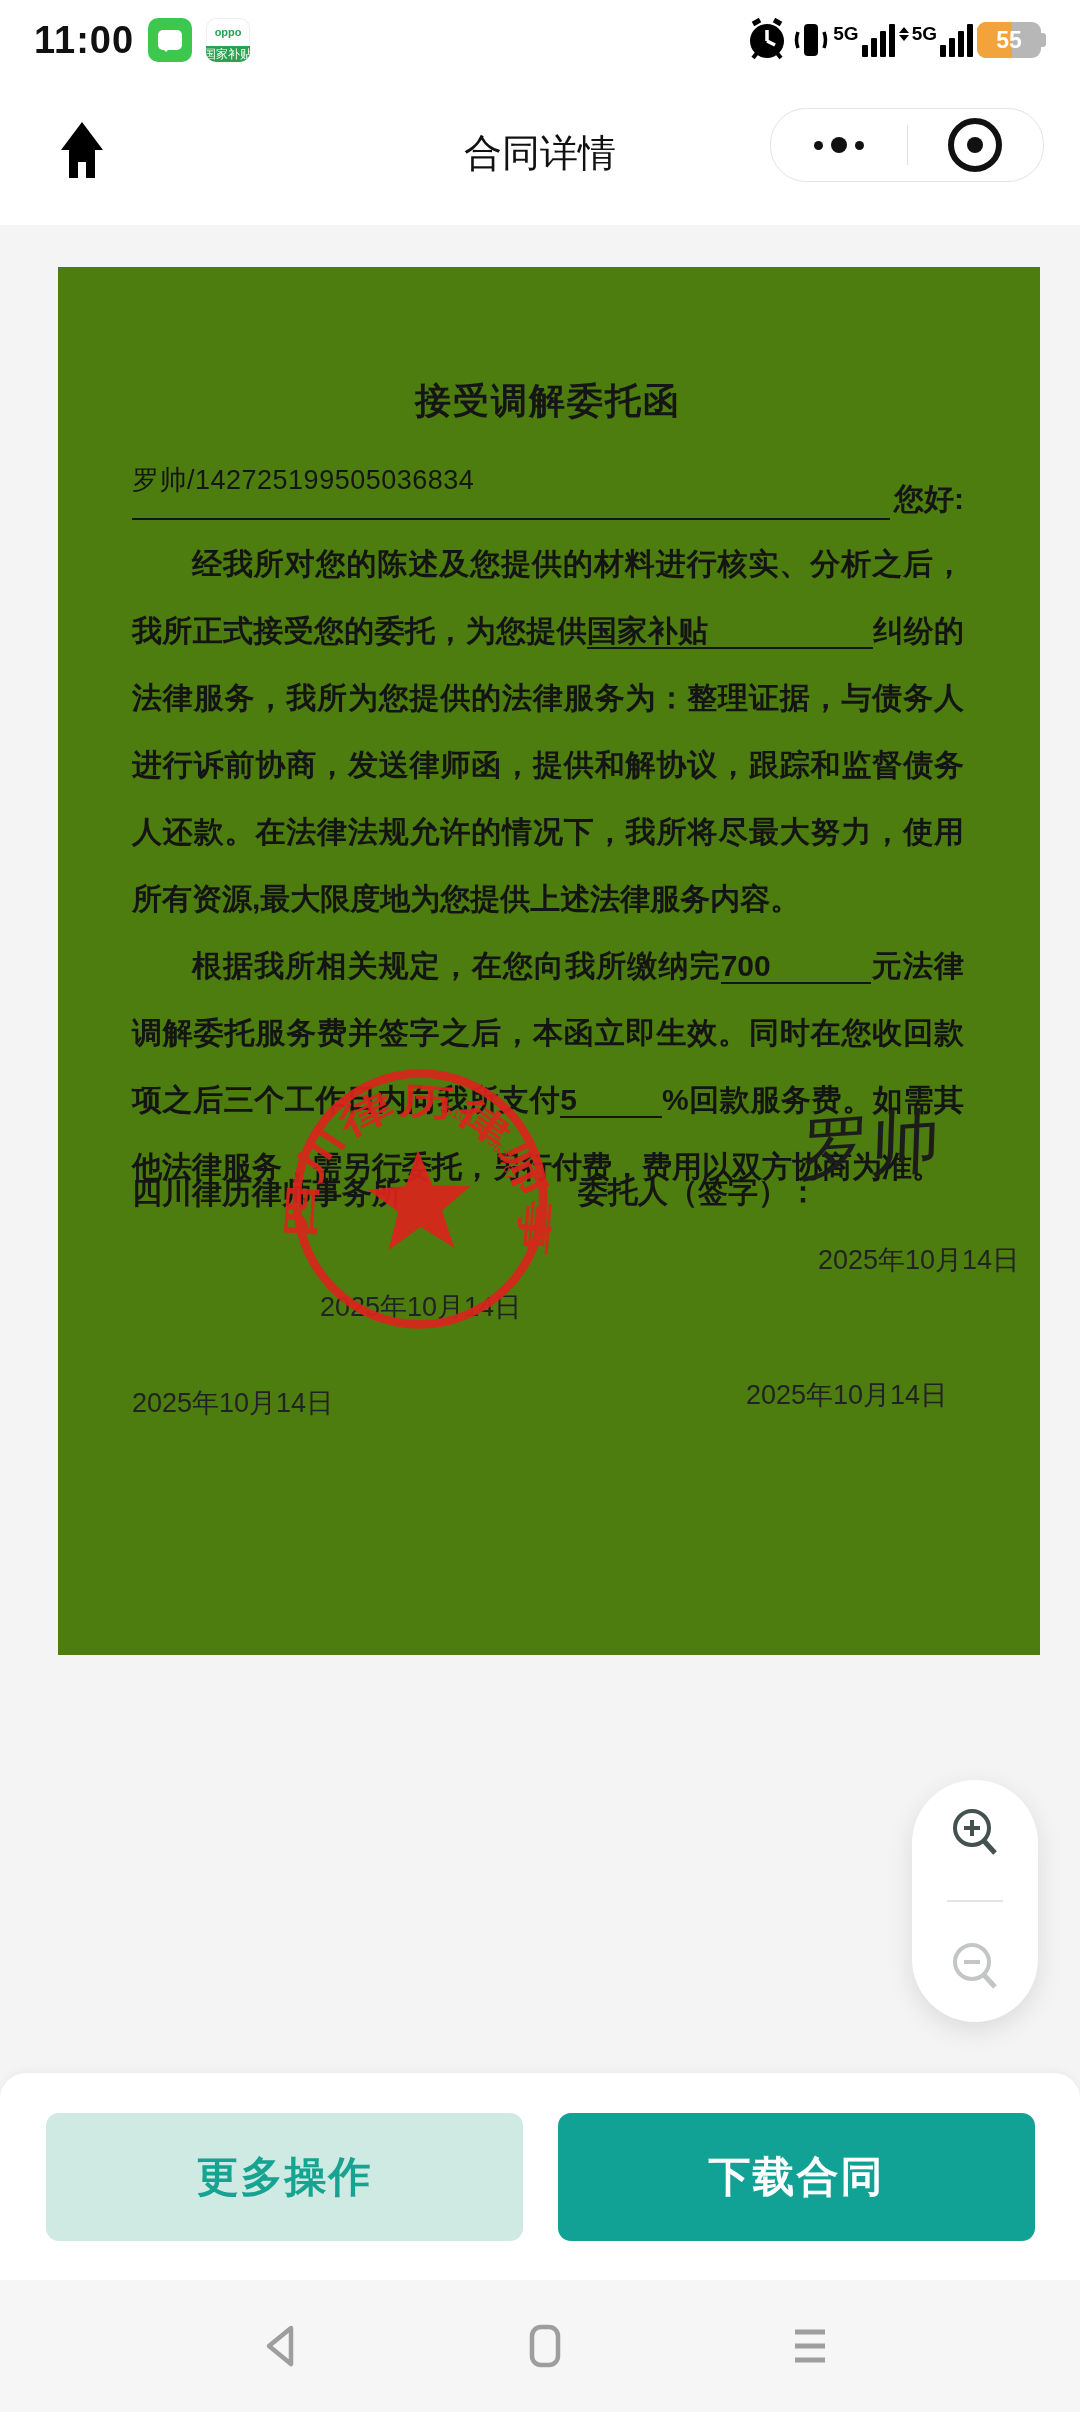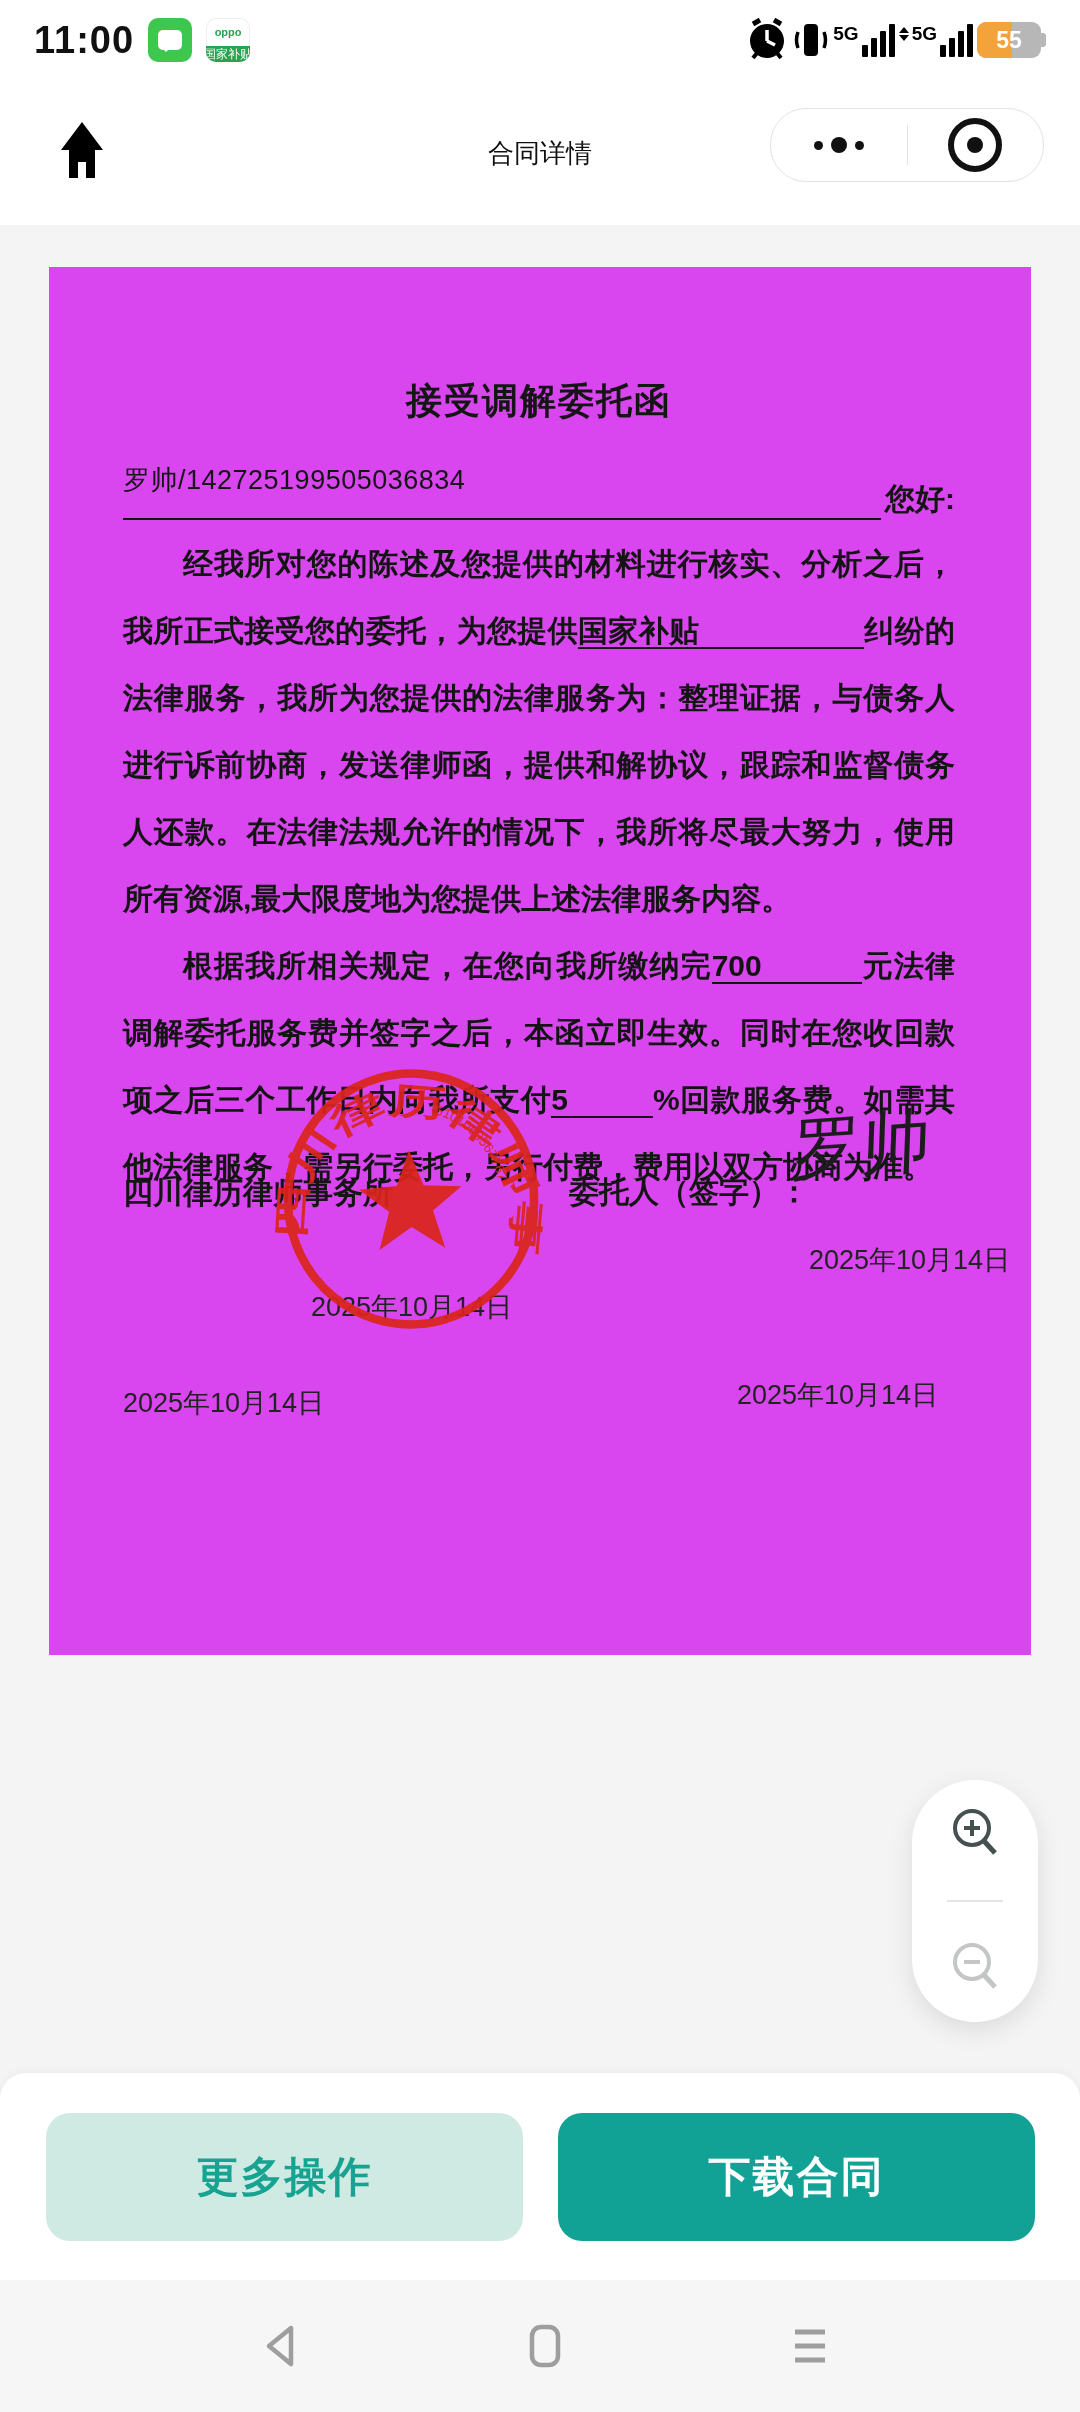--- a/index.html
+++ b/index.html
@@ -27,33 +27,33 @@
   .updown .dn{border-top:6px solid #000;}
   .battery{position:relative;width:64px;height:36px;border-radius:9px;background:#b7b7b7;overflow:hidden;}
   .battery .fill{position:absolute;left:0;top:0;bottom:0;width:55%;background:#f2a33c;}
   .battery .pct{position:absolute;inset:0;display:flex;align-items:center;justify-content:center;color:#fff;font-weight:bold;font-size:23px;}
   .battery-wrap{display:flex;align-items:center;}
   .battery-nub{width:5px;height:14px;background:#b7b7b7;border-radius:0 3px 3px 0;}
 
   
   .header{position:absolute;top:80px;left:0;width:1080px;height:145px;background:#fff;}
   .home-btn{position:absolute;left:52px;top:34px;width:60px;height:72px;display:flex;align-items:center;justify-content:center;}
-  .page-title{position:absolute;left:0;right:0;top:50%;transform:translateY(-50%);text-align:center;font-size:26px;color:#111;font-weight:500;}
+  .page-title{position:absolute;left:0;right:0;top:50%;transform:translateY(-50%);text-align:center;font-size:38px;color:#111;font-weight:500;}
   .capsule{position:absolute;right:36px;top:28px;width:272px;height:72px;border:1px solid #e3e3e3;border-radius:36px;background:#fff;display:flex;align-items:center;}
   .capsule .half{flex:1;display:flex;align-items:center;justify-content:center;height:100%;}
   .capsule .divider{width:1px;height:40px;background:#e3e3e3;}
   .dots{display:flex;align-items:center;gap:8px;}
   .dots i{display:block;border-radius:50%;background:#111;}
   .dots .s{width:9px;height:9px;}
   .dots .m{width:16px;height:16px;}
   .target{width:42px;height:42px;border:6px solid #111;border-radius:50%;display:flex;align-items:center;justify-content:center;}
   .target i{width:16px;height:16px;border-radius:50%;background:#111;}
 
   
-  .doc-card{position:absolute;left:49px;top:267px;width:982px;height:1388px;background:#d946ef;box-sizing:border-box;padding:110px 76px 0 74px;color:#151515;}
+  .doc-card{position:absolute;left:58px;top:267px;width:982px;height:1388px;background:#4d7c0f;box-sizing:border-box;padding:110px 76px 0 74px;color:#151515;}
   .doc-title{text-align:center;font-size:36px;font-weight:bold;letter-spacing:2px;}
   .recipient-row{display:flex;align-items:flex-end;margin-top:36px;}
   .recipient-line{flex:1;border-bottom:2px solid #151515;font-size:27px;padding-bottom:20px;letter-spacing:.5px;}
   .greeting{font-size:30px;font-weight:bold;margin-left:4px;}
   .doc-body{font-size:30px;line-height:67px;font-weight:600;text-align:justify;margin:10px 0 0;text-indent:2em;color:#141414;}
   .doc-body + .doc-body{margin-top:0;}
   .blank{border-bottom:2px solid #151515;font-weight:600;}
   .blank.b1{padding-right:165px;}
   .blank.b2{padding-right:100px;}
   .blank.b3{padding-right:85px;}
@@ -66,21 +66,21 @@
   .sign-date{position:absolute;left:760px;top:975px;font-size:27px;color:#222;}
   .footer-date-left{position:absolute;left:74px;top:1118px;font-size:27px;color:#222;}
   .footer-date-right{position:absolute;left:688px;top:1110px;font-size:27px;color:#222;}
 
   
   .zoom-panel{position:absolute;left:912px;top:1780px;width:126px;height:242px;background:#fff;border-radius:63px;box-shadow:0 8px 26px rgba(0,0,0,.10);display:flex;flex-direction:column;align-items:center;justify-content:space-between;padding:26px 0;box-sizing:border-box;}
   .zoom-divider{width:56px;height:2px;background:#e4e4e4;}
 
   
   .bottom-sheet{position:absolute;left:0;top:2073px;width:1080px;height:207px;background:#fff;border-radius:26px 26px 0 0;box-shadow:0 -2px 8px rgba(0,0,0,.04);}
-  .btn{position:absolute;top:40px;height:128px;border-radius:24px;display:flex;align-items:center;justify-content:center;font-size:42px;font-weight:bold;letter-spacing:2px;border:none;cursor:pointer;font-family:inherit;}
+  .btn{position:absolute;top:40px;height:128px;border-radius:13px;display:flex;align-items:center;justify-content:center;font-size:42px;font-weight:bold;letter-spacing:2px;border:none;cursor:pointer;font-family:inherit;}
   .btn-more{left:46px;width:477px;background:#cfe9e3;color:#17a391;}
   .btn-download{left:558px;width:477px;background:#12a295;color:#fff;}
 
   
   .nav-bar{position:absolute;left:0;top:2280px;width:1080px;height:132px;background:#f6f6f7;}
   .nav-ico{position:absolute;top:50%;transform:translate(-50%,-50%);}
   .nav-back{left:26%;}
   .nav-home{left:50.5%;}
   .nav-menu{left:75%;}
 </style>

